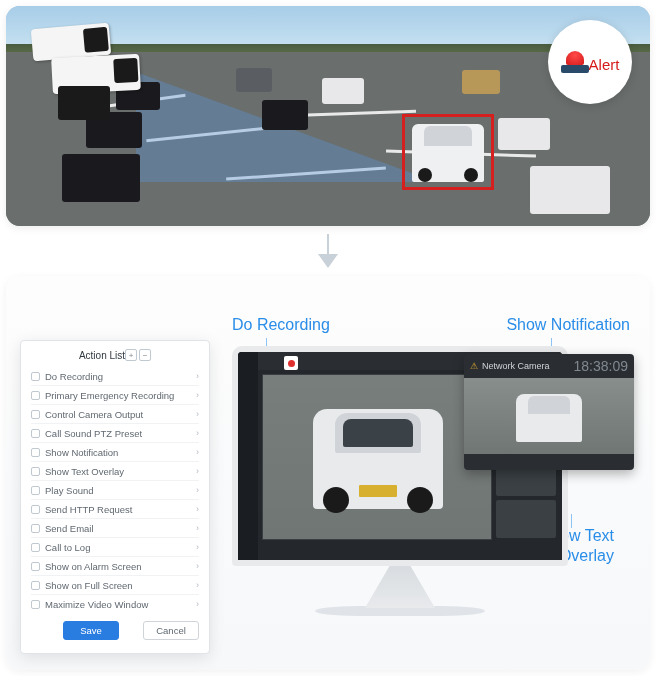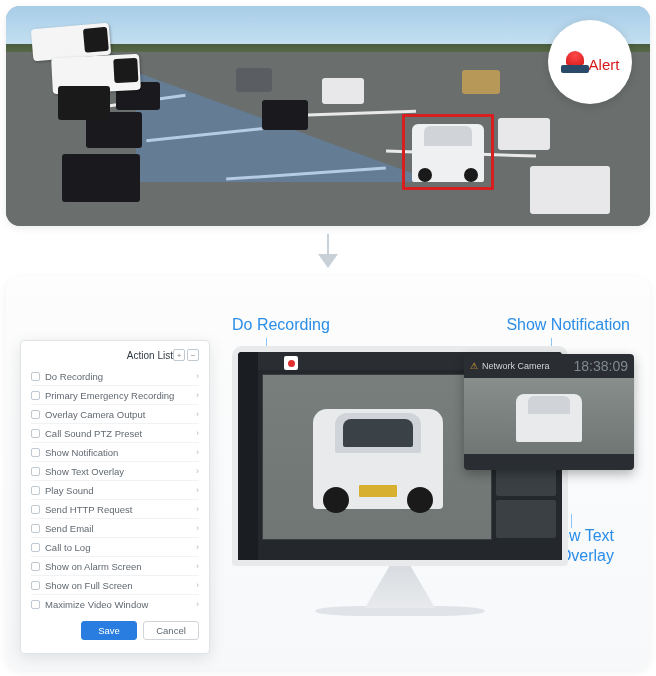--- a/index.html
+++ b/index.html
@@ -43,29 +43,29 @@
 .alert-badge{position:absolute;top:14px;right:18px;width:84px;height:84px;background:#fff;border-radius:50%;box-shadow:0 2px 10px rgba(0,0,0,.15);display:flex;align-items:center;justify-content:center}
 .siren{width:28px;height:22px;position:relative}
 .siren-top{width:18px;height:14px;background:radial-gradient(circle at 50% 30%,#ff4a4a 0%,#d61a1a 100%);border-radius:9px 9px 2px 2px;margin:0 auto}
 .siren-base{width:28px;height:8px;background:#2a4a6a;border-radius:2px;margin-top:0}
 .alert-text{color:#d61a1a;font-size:15px;font-weight:500;margin-top:4px}
 .connector{position:absolute;top:234px;left:50%;transform:translateX(-50%);width:24px;height:34px}
 .connector::before{content:"";position:absolute;top:0;left:50%;width:2px;height:20px;background:#c8d0d8;transform:translateX(-50%)}
 .connector::after{content:"";position:absolute;bottom:0;left:50%;transform:translateX(-50%);width:0;height:0;border-left:10px solid transparent;border-right:10px solid transparent;border-top:14px solid #c8d0d8}
 .bottom-panel{position:absolute;top:276px;left:6px;width:644px;height:394px;border-radius:14px;background:linear-gradient(180deg,#fdfdfd 0%,#f6f8fa 100%);box-shadow:0 2px 8px rgba(0,0,0,.06)}
 .action-list{position:absolute;top:64px;left:14px;width:190px;height:314px;background:#fff;border:1px solid #e0e4e8;border-radius:4px;box-shadow:0 4px 16px rgba(0,0,0,.1);padding:8px 10px;font-size:9.5px;color:#606870}
-.al-header{display:flex;justify-content:flex-end;align-items:center;font-size:10px;color:#303840;margin-bottom:6px}
+.al-header{display:flex;justify-content:center;align-items:center;font-size:10px;color:#303840;margin-bottom:6px}
 .al-icons{display:flex;gap:2px}
 .al-icons span{width:12px;height:12px;border:1px solid #c0c8d0;border-radius:2px;display:flex;align-items:center;justify-content:center;font-size:8px;color:#808890}
 .al-item{display:flex;align-items:center;justify-content:space-between;padding:3.5px 0;border-bottom:1px solid #f0f2f4}
 .al-item:last-of-type{border-bottom:none}
 .al-check{width:9px;height:9px;border:1px solid #c0c8d0;border-radius:2px;margin-right:5px;flex-shrink:0}
 .al-label{flex:1;text-align:left}
 .al-chev{color:#b0b8c0;font-size:9px}
-.al-buttons{display:flex;gap:6px;margin-top:8px;justify-content:flex-end}
+.al-buttons{display:flex;gap:24px;margin-top:8px;justify-content:flex-end}
 .al-btn{padding:3px 0;font-size:9.5px;border-radius:3px;border:1px solid;cursor:pointer;width:56px;text-align:center}
 .al-save{background:#2a7de0;color:#fff;border-color:#2a7de0}
 .al-cancel{background:#fff;color:#606870;border-color:#d0d4d8}
 .monitor{position:absolute;top:70px;left:226px;width:336px;height:290px}
 .mon-screen{width:336px;height:220px;background:#1e2226;border:6px solid #e8eaec;border-radius:10px 10px 4px 4px;position:relative;overflow:hidden}
 .mon-app{position:absolute;inset:0;background:#24282c}
 .mon-side{position:absolute;top:0;left:0;width:20px;height:100%;background:#1a1e22}
 .mon-top{position:absolute;top:0;left:20px;right:0;height:18px;background:#2a2e32}
 .rec-btn{position:absolute;top:4px;left:26px;width:14px;height:14px;background:#fff;border-radius:2px;display:flex;align-items:center;justify-content:center}
 .rec-dot{width:7px;height:7px;background:#e03030;border-radius:50%}
@@ -174,21 +174,21 @@
           <span class="al-label">Do Recording</span>
           <span class="al-chev">›</span>
         </div>
         <div class="al-item">
           <span class="al-check"></span>
           <span class="al-label">Primary Emergency Recording</span>
           <span class="al-chev">›</span>
         </div>
         <div class="al-item">
           <span class="al-check"></span>
-          <span class="al-label">Overlay Camera Output</span>
+          <span class="al-label">Control Camera Output</span>
           <span class="al-chev">›</span>
         </div>
         <div class="al-item">
           <span class="al-check"></span>
           <span class="al-label">Call Sound PTZ Preset</span>
           <span class="al-chev">›</span>
         </div>
         <div class="al-item">
           <span class="al-check"></span>
           <span class="al-label">Show Notification</span>

